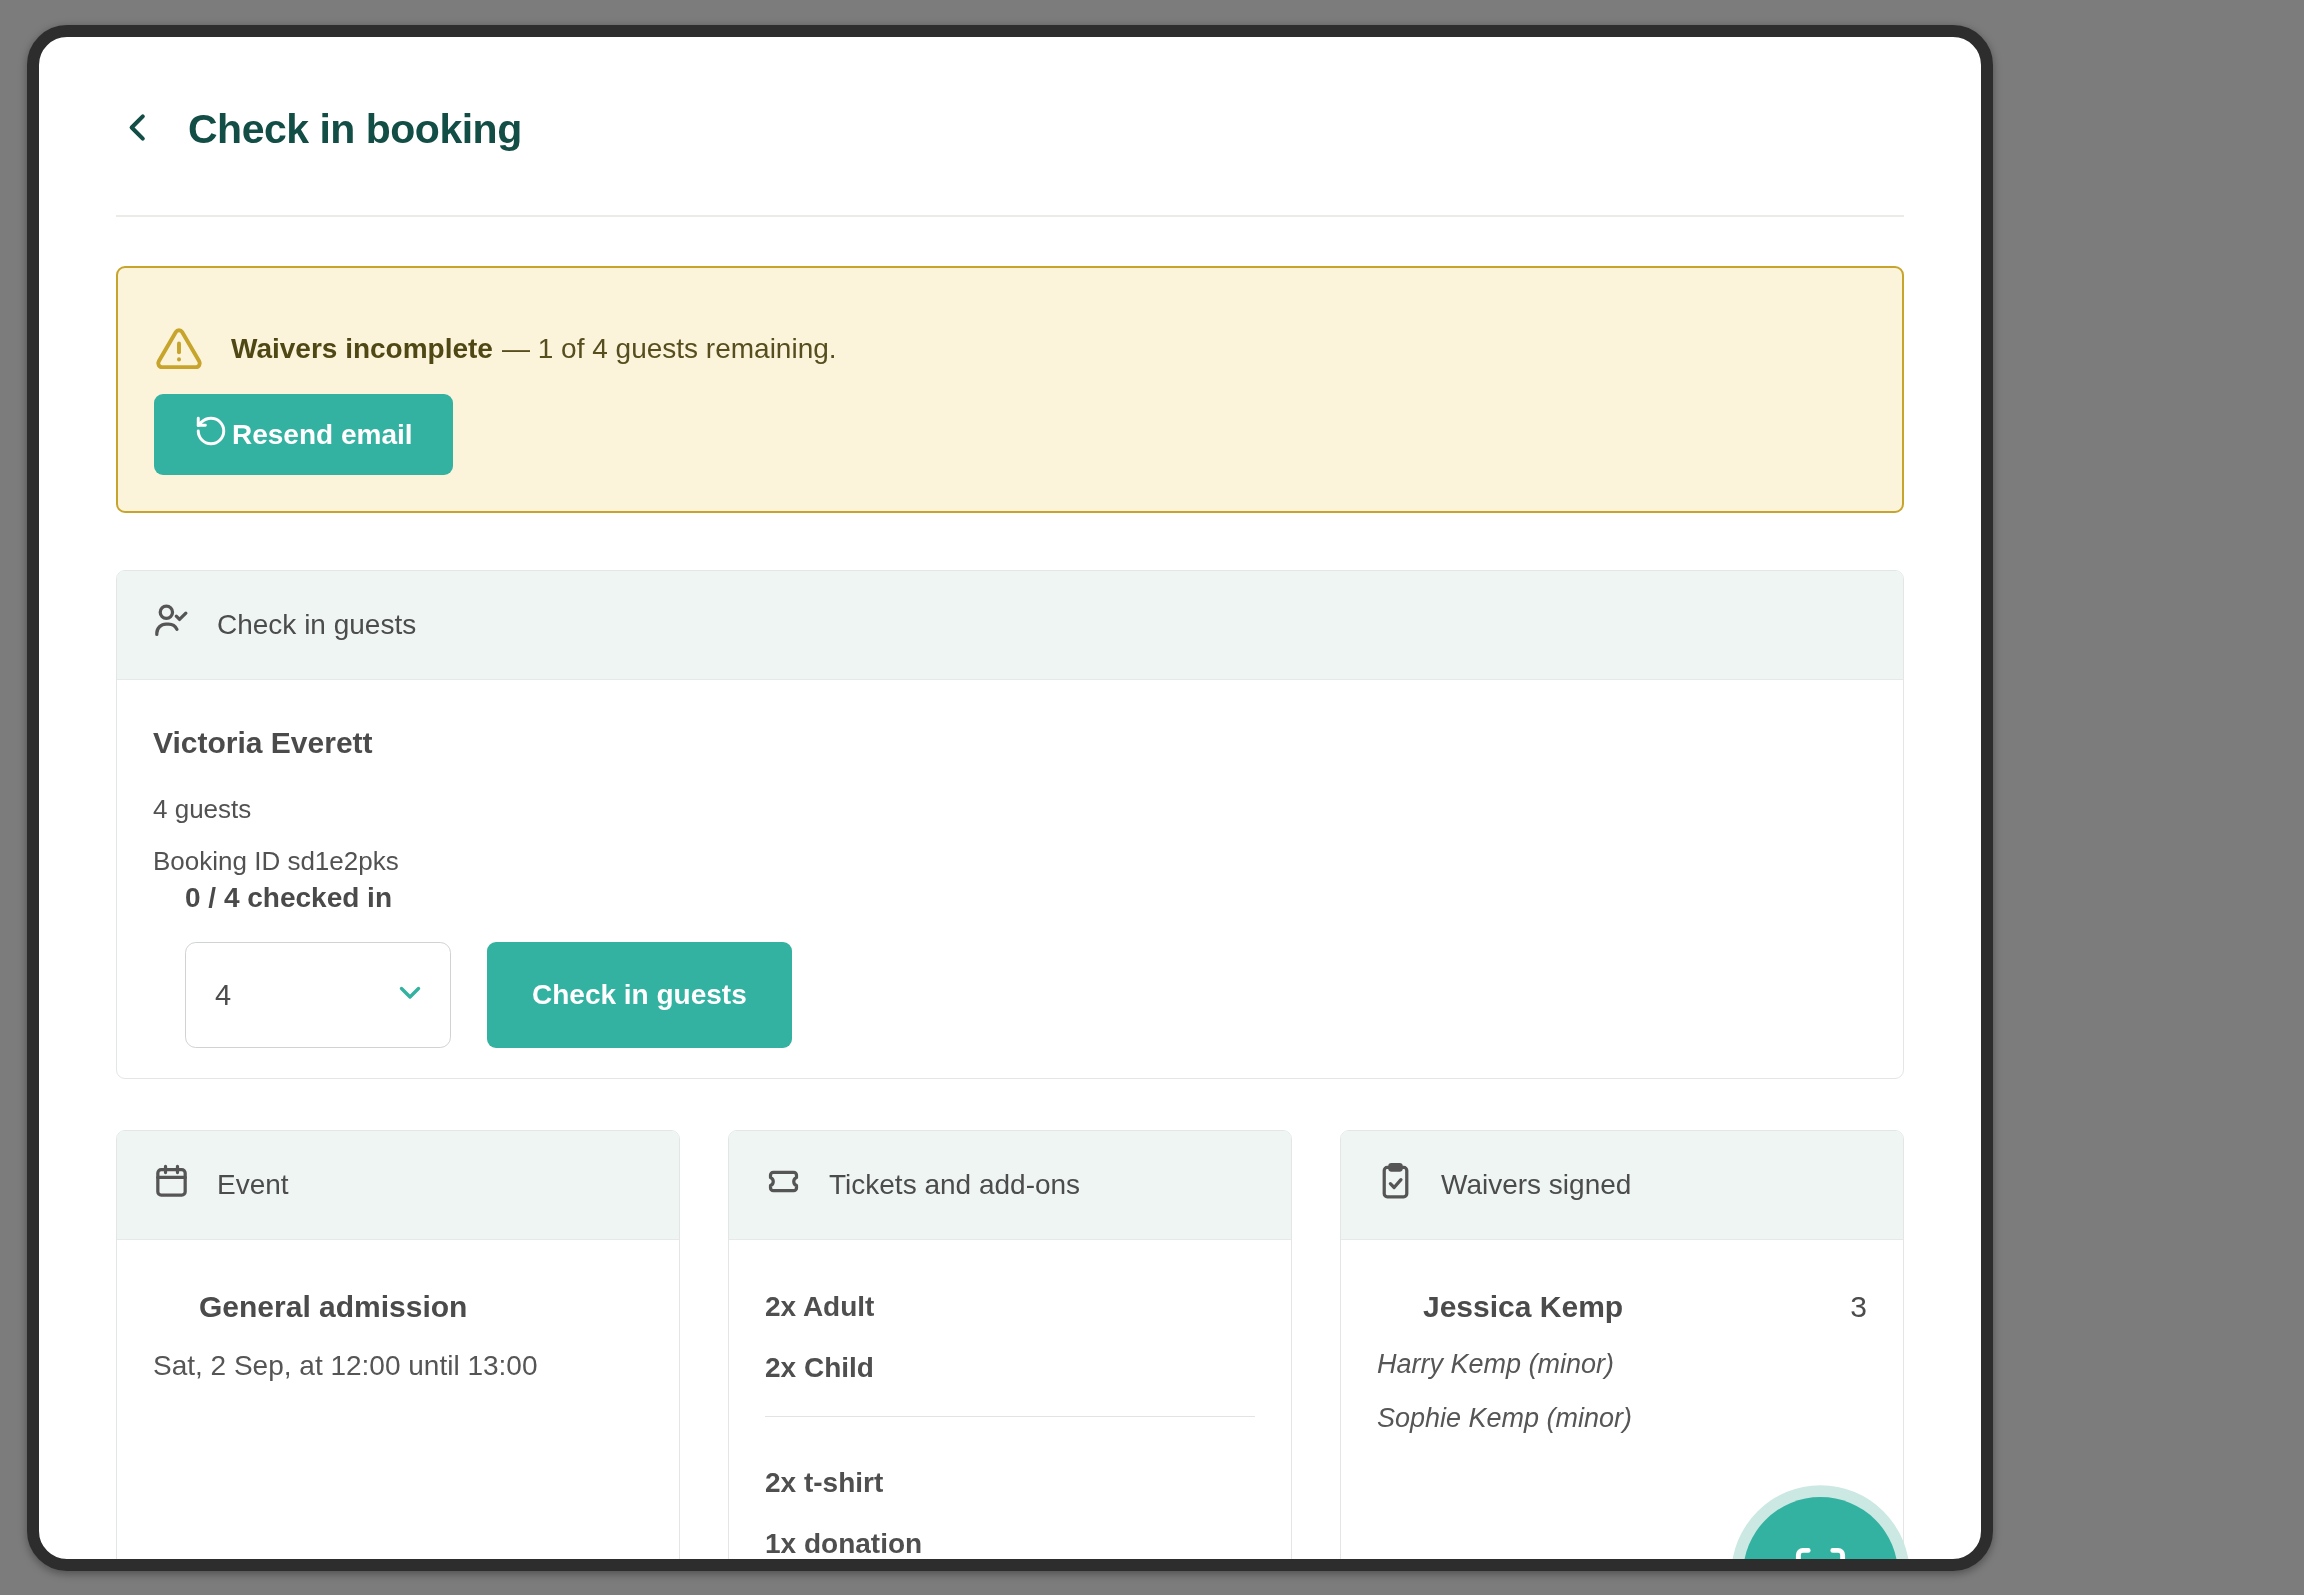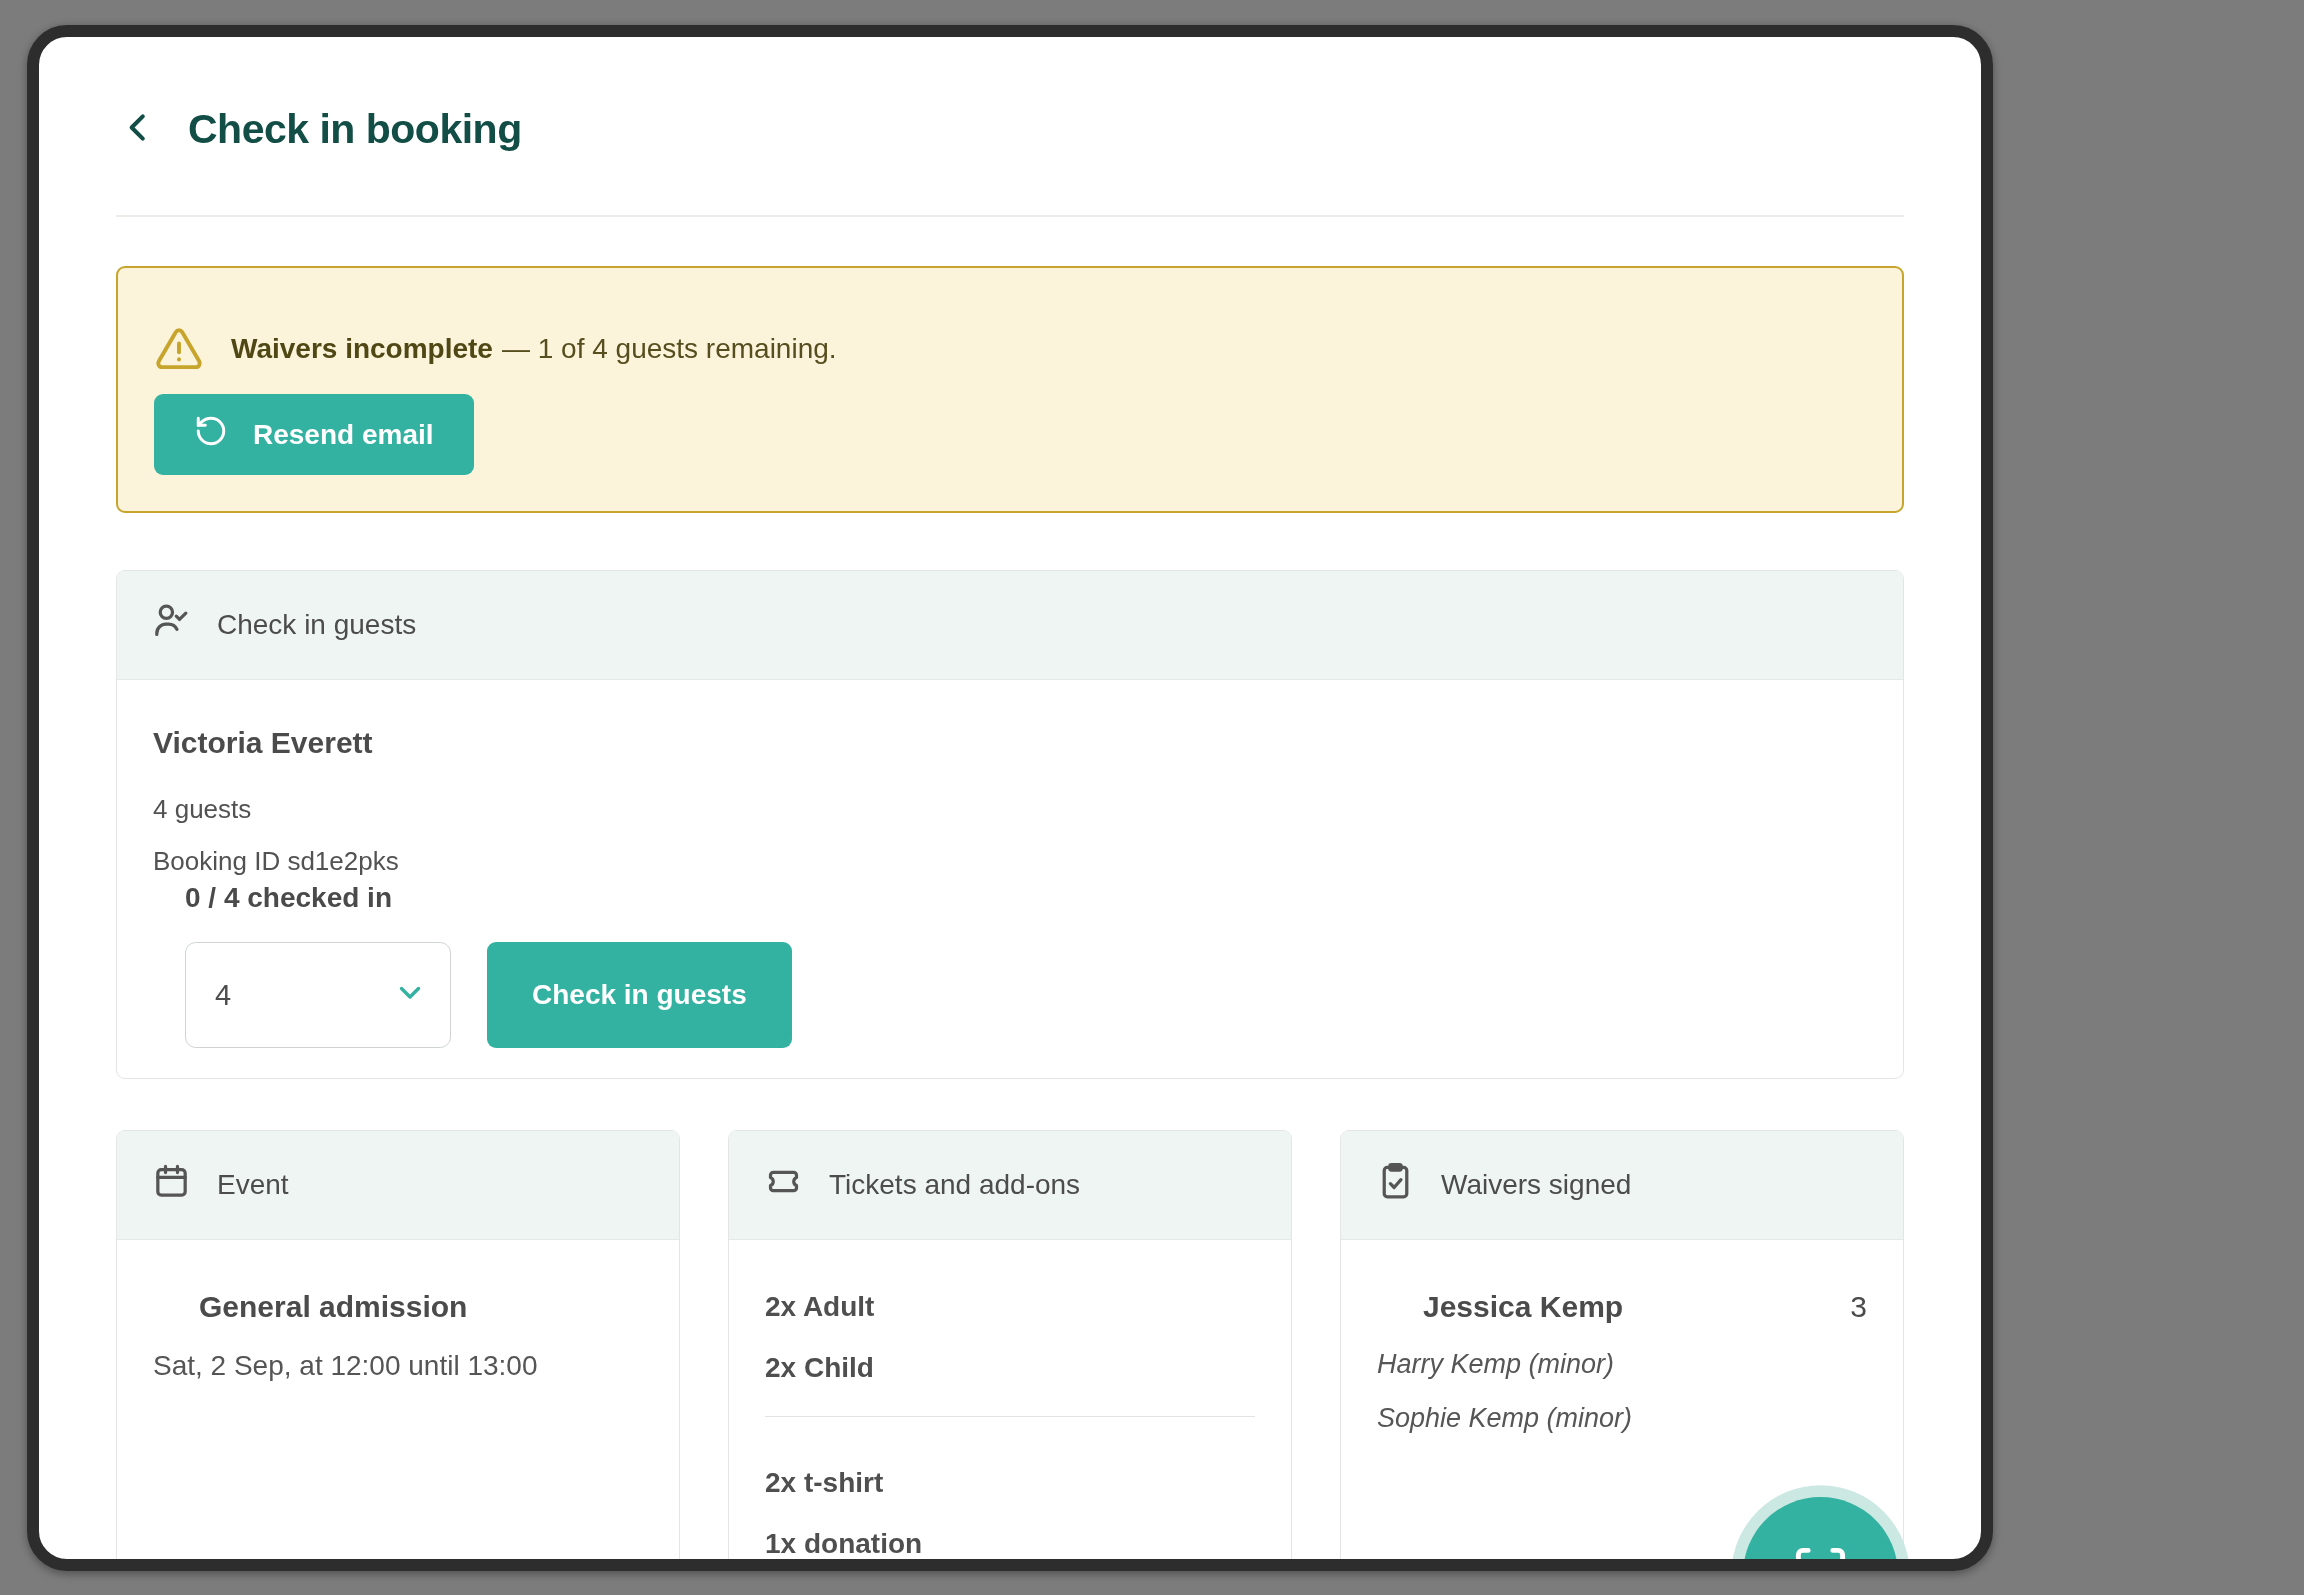--- a/index.html
+++ b/index.html
@@ -46,21 +46,21 @@
   .warning-row { display: flex; align-items: center; gap: 27px; }
   .warning-icon svg { width: 50px; height: 50px; display: block; }
   .warning-text { font-size: 28px; line-height: 50px; color: #564e1e; }
   .warning-text strong { font-weight: 700; color: #4f4815; }
   .warning-rest { margin-left: 9px; }
 
   .teal-btn {
     background: #33b1a1; color: #ffffff; border: none; cursor: pointer;
     border-radius: 9px; font-family: inherit;
     font-size: 28px; font-weight: 700;
-    display: inline-flex; align-items: center; justify-content: center; gap: 25px;
+    display: inline-flex; align-items: center; justify-content: center; gap: 4px;
   }
   .resend-btn { height: 81px; padding: 0 40px; margin-top: 20px; }
   .resend-btn svg { width: 34px; height: 34px; }
 
   
   .panel { border: 1.8px solid #e3e6e5; border-radius: 9px; background: #fff; }
   .panel-header {
     display: flex; align-items: center; gap: 25px;
     height: 109px; padding: 0 34px;
     background: #eef5f3;

